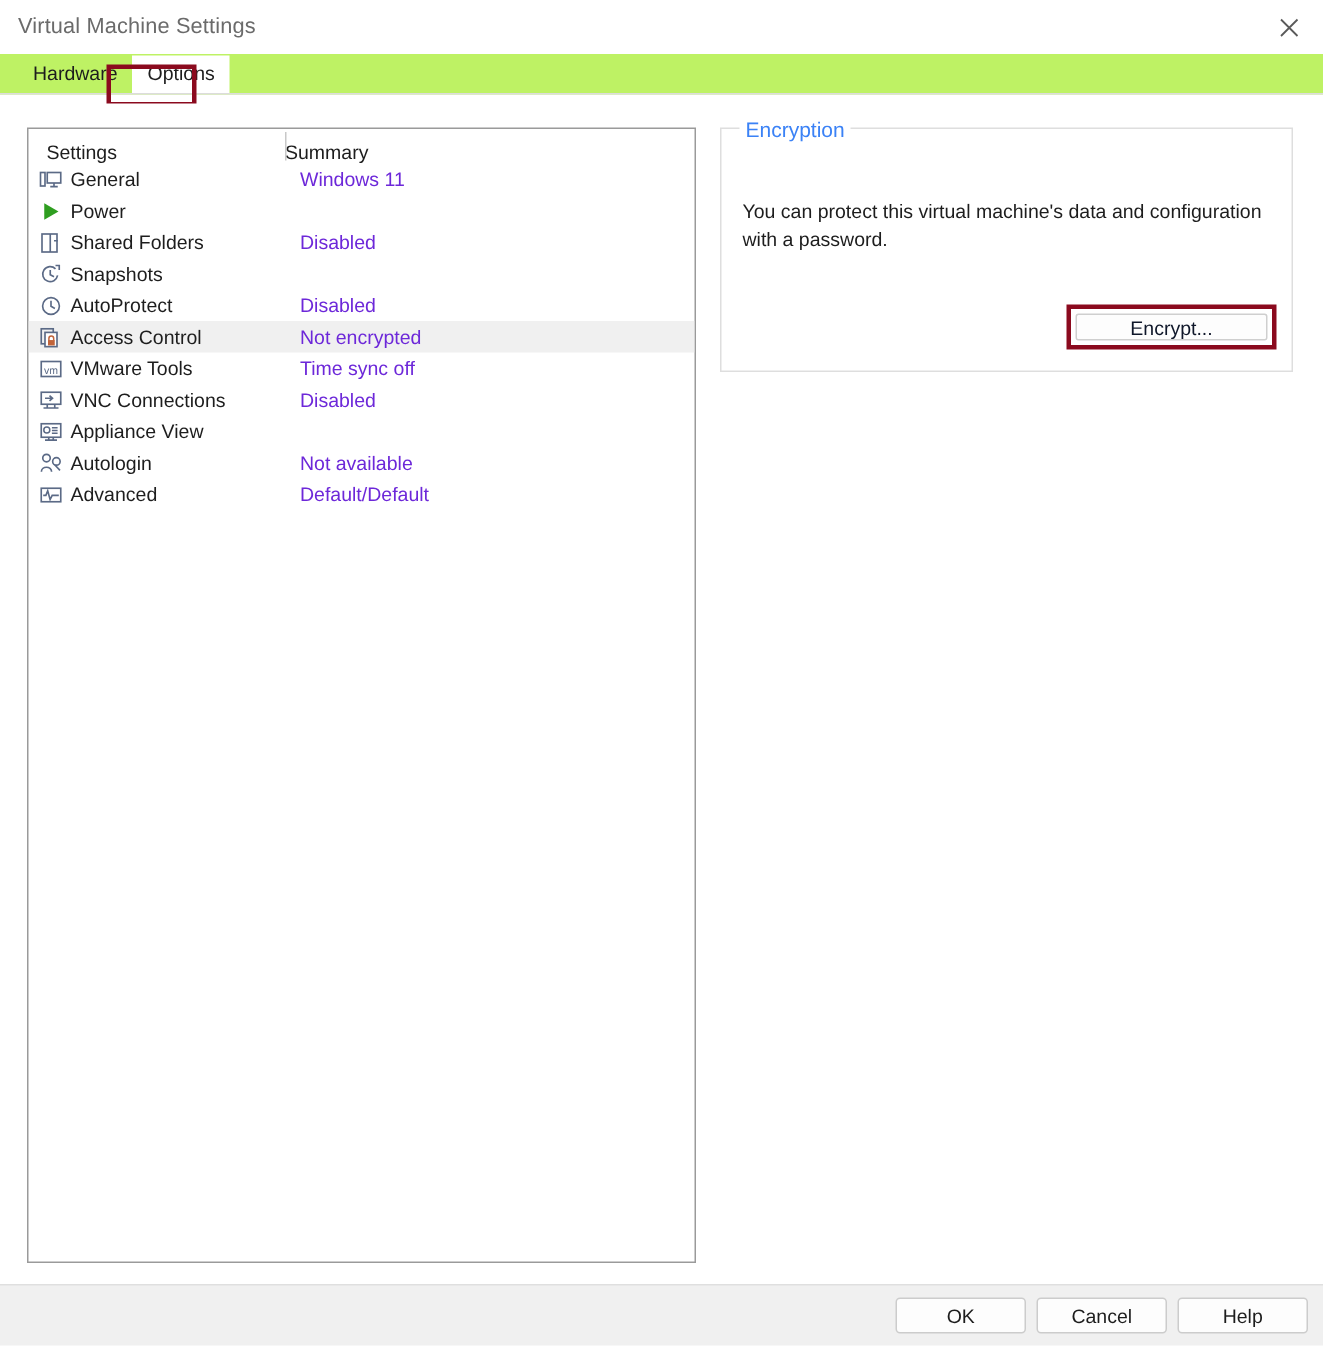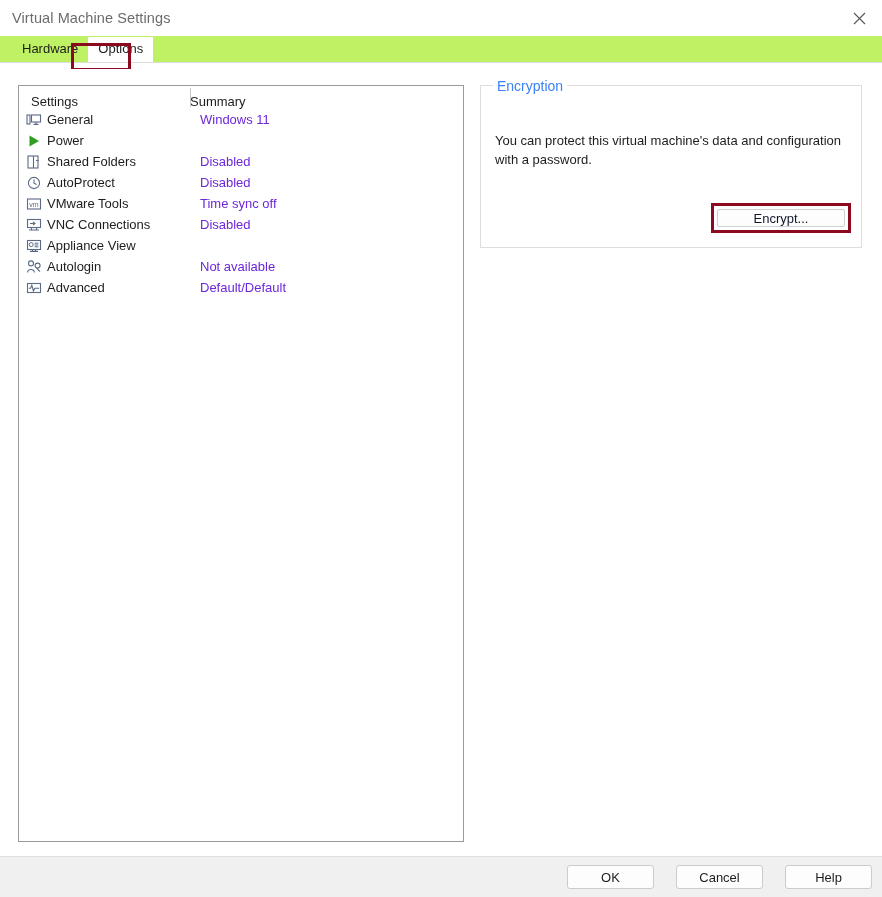--- a/index.html
+++ b/index.html
@@ -230,21 +230,21 @@
     bottom: 0;
     height: 40px;
     background: #f0f0f0;
     border-top: 1px solid #dfdfdf;
   }
   .footer-btns {
     position: absolute;
     right: 10px;
     top: 8px;
     display: flex;
-    gap: 22px;
+    gap: 7px;
   }
   .fbtn {
     width: 87px;
     height: 24px;
     background: #fdfdfd;
     border: 1px solid #cccccc;
     border-radius: 3px;
     font-family: "Liberation Sans", sans-serif;
     font-size: 13px;
     color: #1d1d1d;
@@ -314,35 +314,62 @@
             <rect x="2" y="2" width="10" height="12" fill="none" stroke="#5b6a86" stroke-width="1.1"></rect>
             <path d="M7.5 2 L7.5 14" stroke="#5b6a86" stroke-width="1.1"></path>
             <path d="M10 6.5 L12.5 6.5" stroke="#5b6a86" stroke-width="1.1"></path>
           </svg>
         </span>
         <span>Shared Folders</span>
       </div>
       <div class="cell-summary">Disabled</div>
     </div>
 
+    <div class="row">
+      <div class="cell-name">
+        <span class="icon">
+          <svg width="16" height="16" viewBox="0 0 16 16">
+            <path d="M11 4.2 A5 5 0 1 0 12.4 8.6" fill="none" stroke="#5b6a86" stroke-width="1.1"></path>
+            <path d="M7.5 5 L7.5 8.2 L10 9.5" fill="none" stroke="#5b6a86" stroke-width="1.1"></path>
+            <path d="M11 2 L13.5 2 L13.5 5" fill="none" stroke="#5b6a86" stroke-width="1.1"></path>
+          </svg>
+        </span>
+        <span>Snapshots</span>
+      </div>
+      <div class="cell-summary"></div>
+    </div>
 
     <div class="row">
       <div class="cell-name">
         <span class="icon">
           <svg width="16" height="16" viewBox="0 0 16 16">
             <circle cx="8" cy="8" r="5.6" fill="none" stroke="#5b6a86" stroke-width="1.1"></circle>
             <path d="M8 4.5 L8 8.2 L10.6 9.6" fill="none" stroke="#5b6a86" stroke-width="1.1"></path>
           </svg>
         </span>
         <span>AutoProtect</span>
       </div>
       <div class="cell-summary">Disabled</div>
     </div>
 
 
+    <div class="row selected">
+      <div class="cell-name">
+        <span class="icon">
+          <svg width="16" height="16" viewBox="0 0 16 16">
+            <rect x="1.5" y="2.2" width="8" height="10" fill="none" stroke="#5b6a86" stroke-width="1.1"></rect>
+            <rect x="4" y="4.6" width="8" height="9.5" fill="#ffffff" stroke="#5b6a86" stroke-width="1.1"></rect>
+            <path d="M6.6 10 L6.6 8.6 A1.6 1.6 0 0 1 9.8 8.6 L9.8 10" fill="none" stroke="#c1643a" stroke-width="1"></path>
+            <rect x="6" y="9.7" width="4.5" height="3.6" fill="#c1643a"></rect>
+          </svg>
+        </span>
+        <span>Access Control</span>
+      </div>
+      <div class="cell-summary">Not encrypted</div>
+    </div>
 
     <div class="row">
       <div class="cell-name">
         <span class="icon">
           <svg width="16" height="16" viewBox="0 0 16 16">
             <rect x="1.5" y="3" width="13" height="10" fill="none" stroke="#5b6a86" stroke-width="1.1"></rect>
             <text x="8" y="11" font-family="Liberation Sans, sans-serif" font-size="7" fill="#5b6a86" text-anchor="middle">vm</text>
           </svg>
         </span>
         <span>VMware Tools</span>

